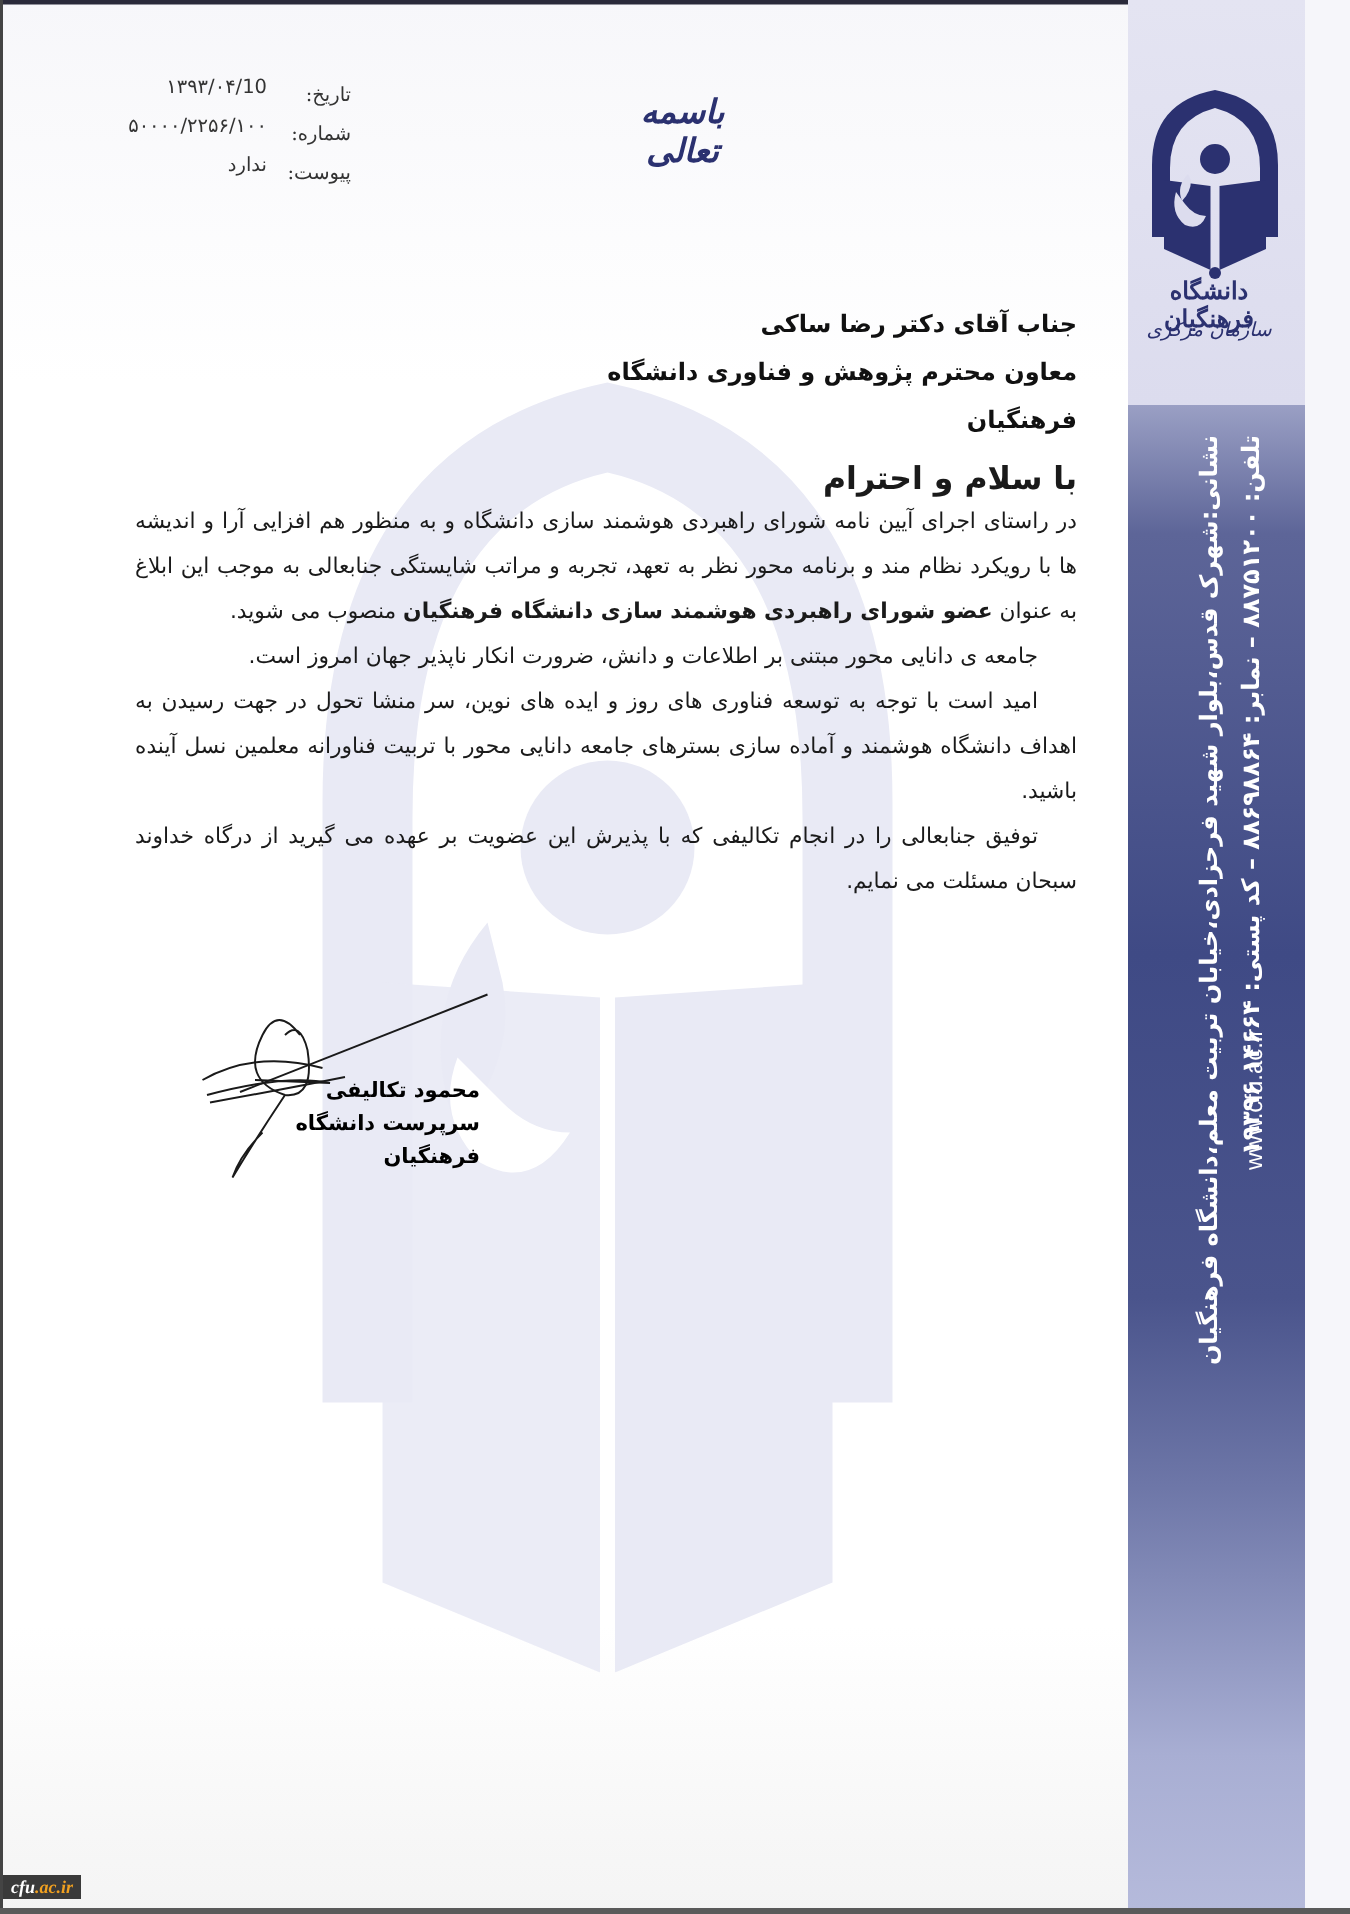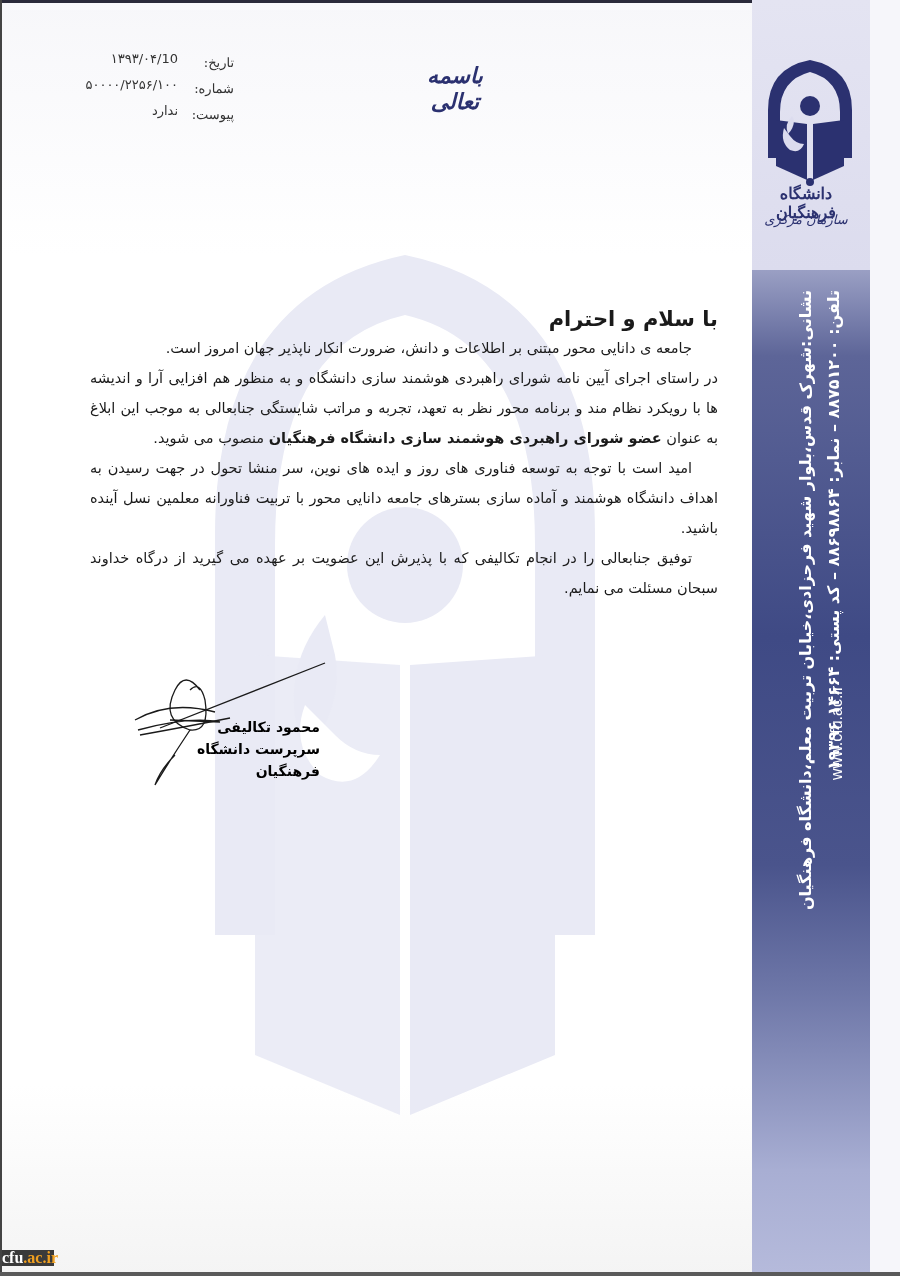--- a/index.html
+++ b/index.html
@@ -84,21 +84,21 @@
     
     .signature { position: absolute; left: 130px; top: 660px; width: 210px; height: 130px; }
     .sig-name {
       position: absolute; left: 150px; top: 716px; width: 170px; direction: rtl; text-align: right;
       font-weight: bold; font-size: 14px; color: #000; line-height: 22px;
     }
 
     
     .footer-badge {
       position: absolute; left: 2px; top: 1250px; width: 52px; height: 16px; background: #3a3a3a;
-      font-family: "Liberation Serif", serif; font-weight: bold; font-size: 16px;
+      font-family: "Liberation Serif", serif; font-style: italic; font-weight: bold; font-size: 12px;
       line-height: 16px; text-align: center; color: #ffffff;
     }
     .footer-badge .accent { color: #f0a020; }
   </style>
 </head>
 <body>
 
 <div class="page">
   <div class="top-edge"></div>
   <div class="left-edge"></div>
@@ -152,25 +152,29 @@
     <div class="meta-row">
       <span class="meta-label">شماره:</span>
       <span class="meta-value">۵۰۰۰۰/۲۲۵۶/۱۰۰</span>
     </div>
     <div class="meta-row">
       <span class="meta-label">پیوست:</span>
       <span class="meta-value">ندارد</span>
     </div>
   </div>
 
+  <div class="recipient">
+    <div class="recipient-line">جناب آقای دکتر رضا ساکی</div>
+    <div class="recipient-line">معاون محترم  پژوهش و فناوری دانشگاه فرهنگیان</div>
+  </div>
 
   <div class="body-text">
     <div class="salutation">با سلام و احترام</div>
+    <p class="para noindent"><span>در راستای اجرای آیین نامه شورای راهبردی هوشمند سازی دانشگاه و به منظور هم افزایی آرا و اندیشه ها با رویکرد نظام مند و برنامه محور نظر به تعهد، تجربه و مراتب شایستگی جنابعالی  به موجب این ابلاغ به عنوان </span><span class="bold">عضو شورای راهبردی هوشمند سازی دانشگاه فرهنگیان</span><span> منصوب می شوید.</span></p>
     <p class="para">جامعه ی دانایی محور مبتنی بر اطلاعات و دانش، ضرورت انکار ناپذیر جهان امروز است.</p>
-    <p class="para noindent"><span>در راستای اجرای آیین نامه شورای راهبردی هوشمند سازی دانشگاه و به منظور هم افزایی آرا و اندیشه ها با رویکرد نظام مند و برنامه محور نظر به تعهد، تجربه و مراتب شایستگی جنابعالی  به موجب این ابلاغ به عنوان </span><span class="bold">عضو شورای راهبردی هوشمند سازی دانشگاه فرهنگیان</span><span> منصوب می شوید.</span></p>
     <p class="para">امید است با توجه به توسعه فناوری های روز و ایده های نوین، سر منشا تحول در جهت رسیدن به اهداف دانشگاه هوشمند و آماده سازی بسترهای جامعه دانایی محور با تربیت فناورانه معلمین نسل آینده باشید.</p>
     <p class="para">توفیق جنابعالی را در انجام تکالیفی که با پذیرش این عضویت بر عهده می گیرید از درگاه خداوند سبحان مسئلت می نمایم.</p>
   </div>
 
   <svg class="signature" viewBox="0 0 210 130">
     <g fill="none" stroke="#1a1a1a" stroke-width="1.3">
       <path d="M195 3 L30 68"></path>
       <path d="M5 60 Q40 40 85 52"></path>
       <path d="M8 70 Q60 56 90 62 L40 60"></path>
       <path d="M70 30 Q55 10 45 30 Q30 60 60 70 Q80 72 75 40 Q70 20 60 30"></path>

